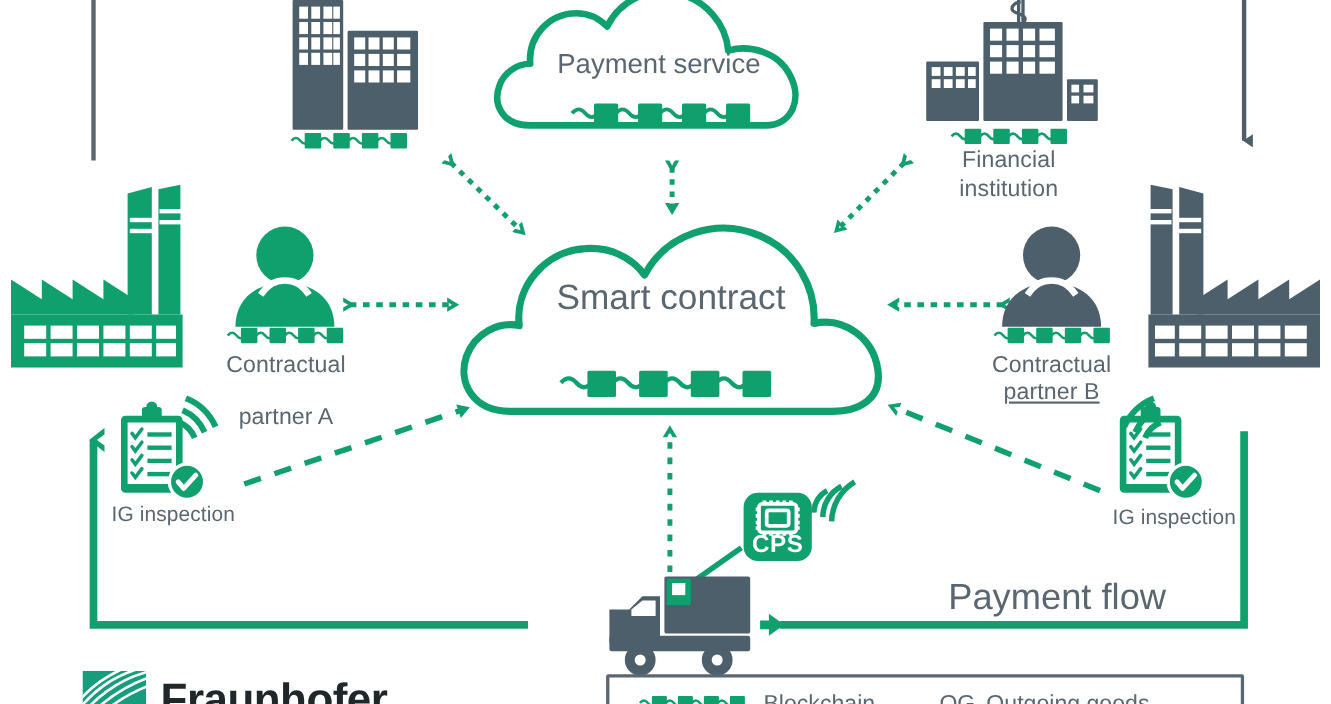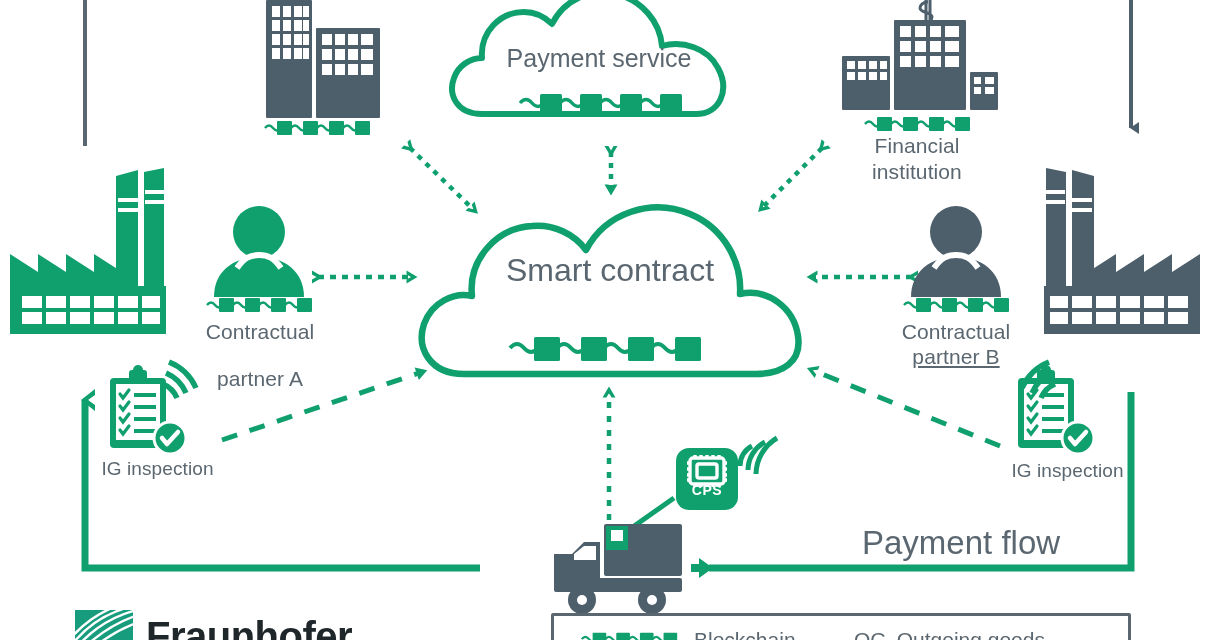--- a/index.html
+++ b/index.html
@@ -362,21 +362,21 @@
     <g fill="none" stroke="#ffffff" stroke-width="3.4">
       <rect x="22" y="20" width="34" height="26" rx="3"></rect>
       <rect x="29" y="26" width="20" height="14" rx="2"></rect>
       <path d="M27,17 v3 M33,17 v3 M39,17 v3 M45,17 v3 M51,17 v3"></path>
       <path d="M27,46 v3 M33,46 v3 M39,46 v3 M45,46 v3 M51,46 v3"></path>
       <path d="M19,25 h3 M19,31 h3 M19,37 h3 M19,42 h3"></path>
       <path d="M56,25 h3 M56,31 h3 M56,37 h3 M56,42 h3"></path>
     </g>
   </svg>
   <div class="abs" style="left:668px;top:482px;width:78px;text-align:center;color:#ffffff;
-              font-size:14px;font-weight:600;letter-spacing:.5px;">CPS</div>
+              font-size:22px;font-weight:600;letter-spacing:.5px;">CPS</div>
   <svg class="abs" style="left:612px;top:492px;" width="70" height="50">
     <line x1="62" y1="6" x2="8" y2="44" stroke="#0fa06e" stroke-width="5"></line>
   </svg>
 
   <svg class="abs" style="left:548px;top:516px;" width="140" height="100" viewBox="0 0 140 100">
     <g fill="#4d5f6b">
       <rect x="56" y="8" width="78" height="52" rx="2"></rect>
       <path d="M6,38 L24,38 L36,26 L52,26 L52,68 L6,68 Z"></path>
       <rect x="6" y="62" width="128" height="14" rx="2"></rect>
       <circle cx="34" cy="84" r="14"></circle>

